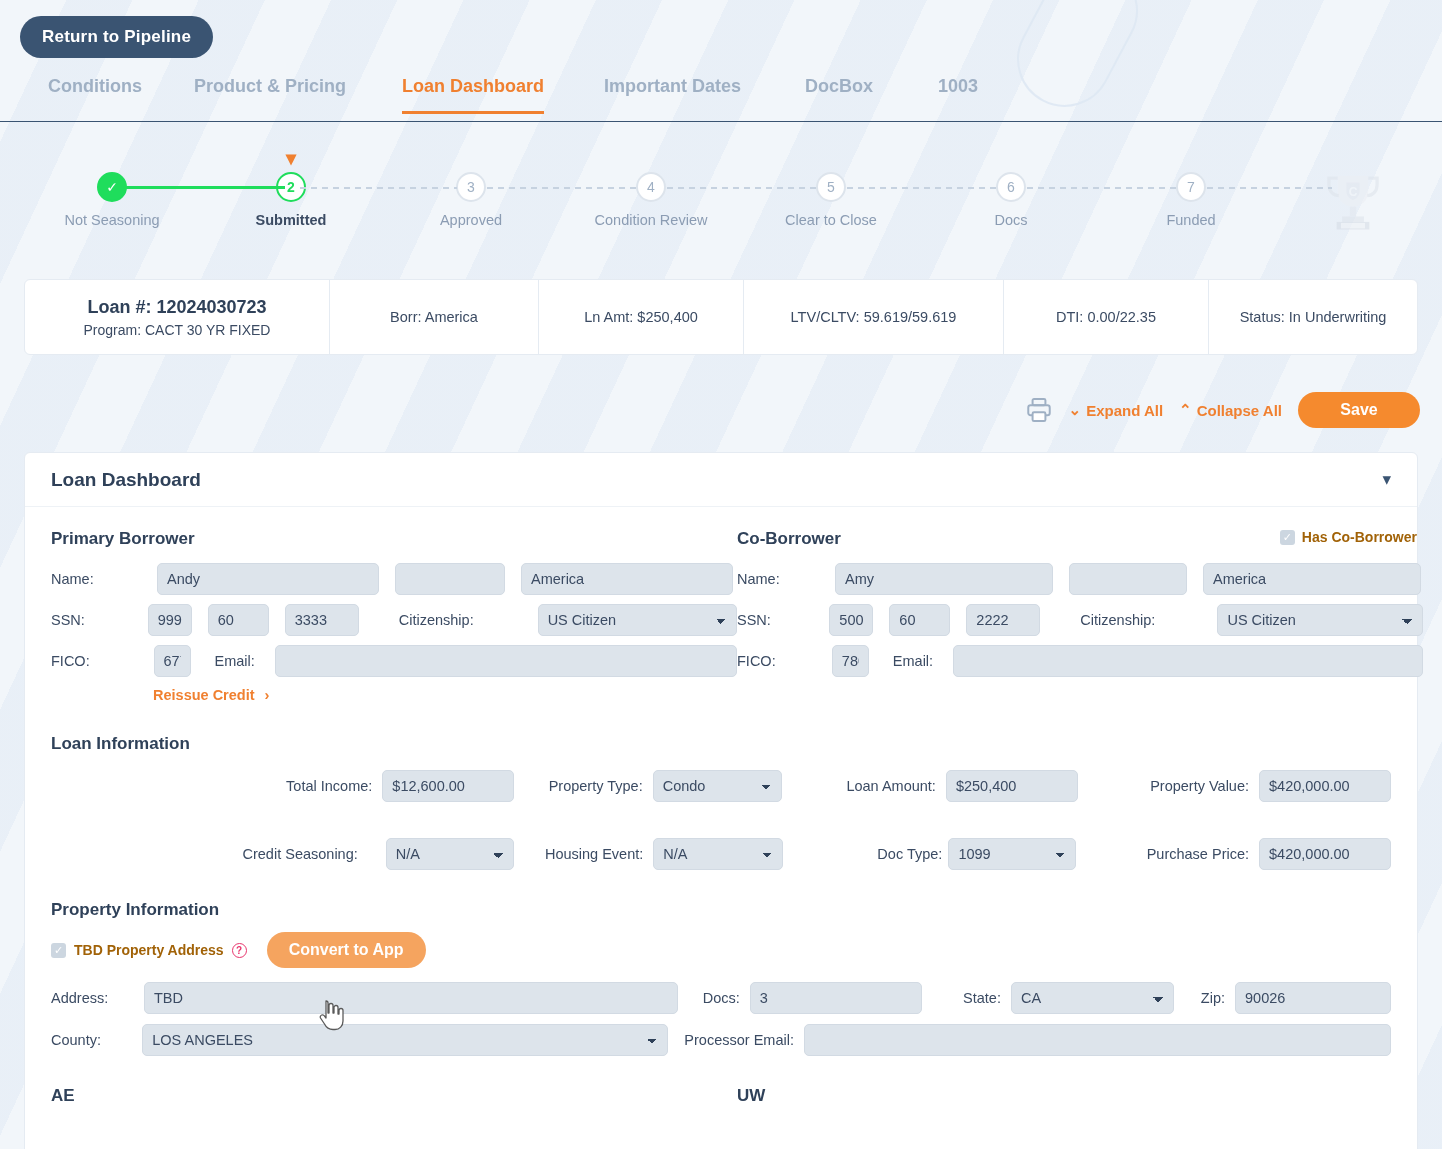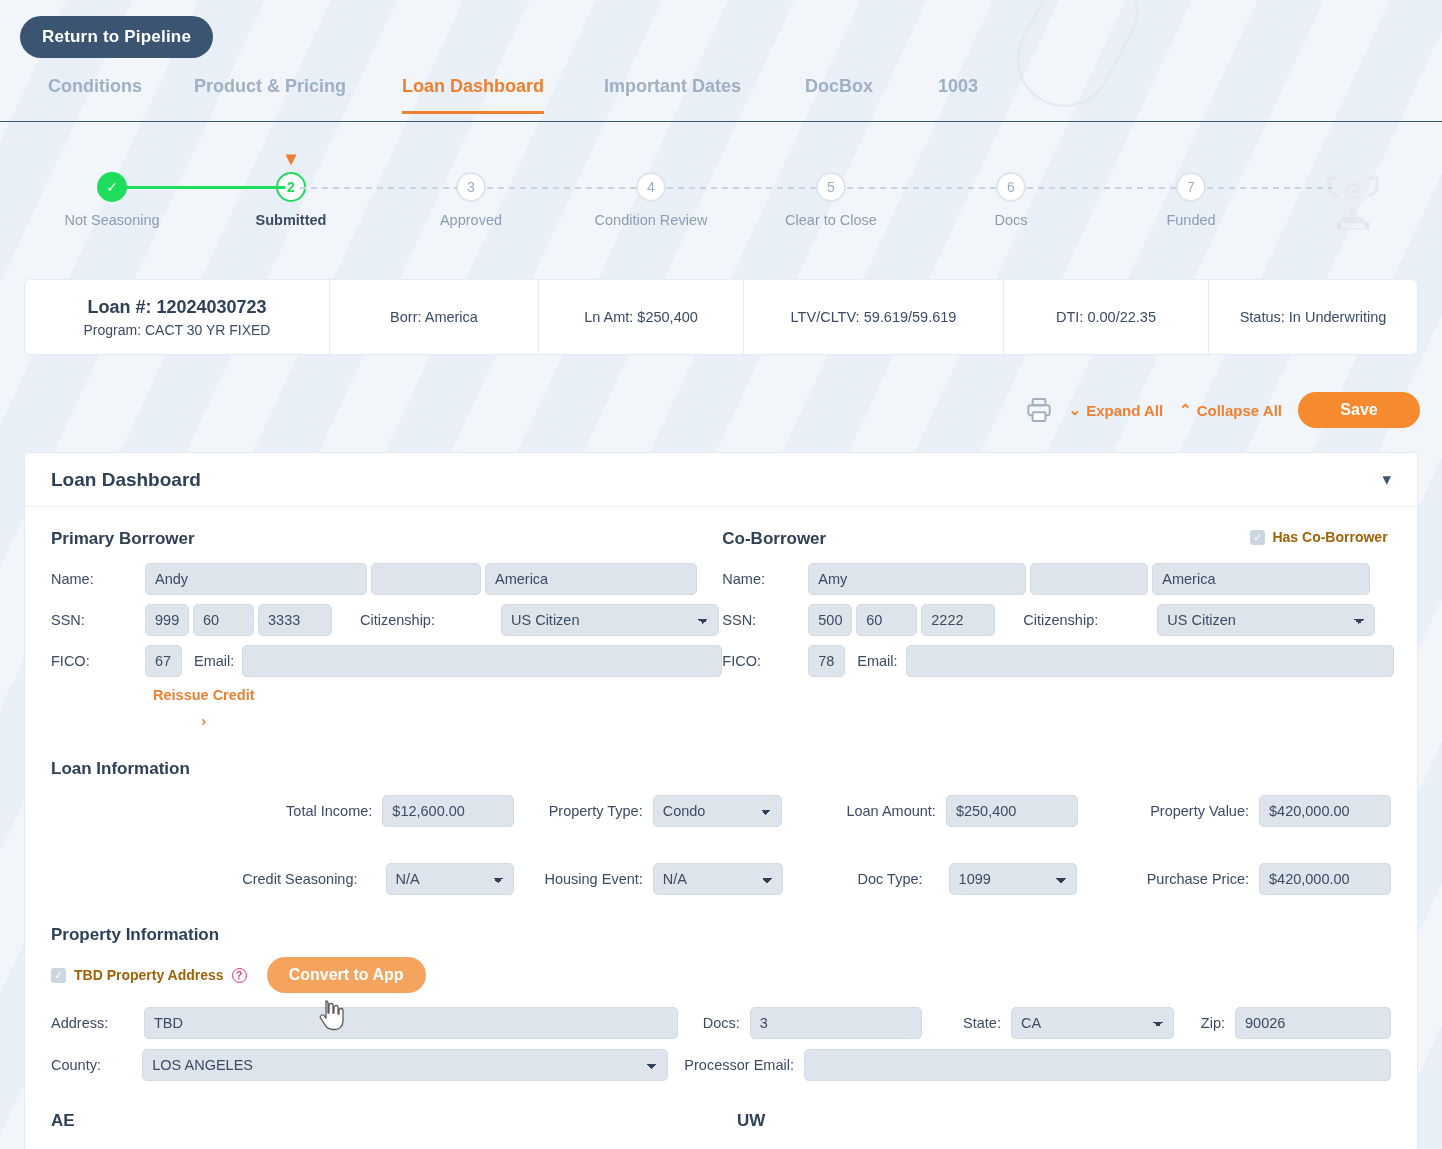--- a/index.html
+++ b/index.html
@@ -149,21 +149,21 @@
   .chev { color: #3a5472; font-size: 17px; cursor: pointer; }
 
   .card-body { padding: 22px 26px 0 26px; position: relative; }
   .sec-title { font-size: 17px; font-weight: bold; color: #2f4159; }
 
   
   .cols { display: flex; }
   .col-l { width: 686px; position: relative; }
   .col-r { width: 686px; position: relative; }
 
-  .row { display: flex; align-items: center; margin-top: 12px; gap: 4px; }
+  .row { display: flex; align-items: center; margin-top: 12px; gap: 16px; }
   .lbl { font-size: 14.5px; color: #3b4b63; white-space: nowrap; }
 
   input.f, select.f {
     background: #dde4eb; border: 1px solid #d2dae3; border-radius: 5px;
     height: 32px; font-size: 14.5px; color: #3b4b63;
     padding: 0 9px; font-family: "Liberation Sans", sans-serif;
     outline: none;
   }
   select.f {
     appearance: none; -webkit-appearance: none;
@@ -181,21 +181,21 @@
     width: 15px; height: 15px; border-radius: 3px;
     background: #ccd6e0; display: inline-flex;
     align-items: center; justify-content: center;
     color: #fff; font-size: 11px; line-height: 1;
     cursor: pointer;
   }
   .cb-label { font-size: 14px; font-weight: bold; color: #a16207; }
 
   .reissue {
     color: #f08030; font-size: 14.5px; font-weight: bold;
-    cursor: pointer; display: inline-flex; align-items: center; gap: 10px; flex-direction: column;
+    cursor: pointer; display: inline-flex; align-items: center; gap: 10px;
   }
 
   .help-icon {
     width: 15px; height: 15px; border-radius: 50%;
     border: 1.5px solid #e8356d; color: #e8356d;
     font-size: 10px; font-weight: bold;
     display: inline-flex; align-items: center; justify-content: center;
     cursor: pointer;
   }
   .convert-btn {
@@ -417,21 +417,21 @@
           </div>
           <select class="f" style="width:132px">
             <option>N/A</option>
           </select>
           <div style="width:145px; display:flex; align-items:center; justify-content:flex-end; padding-right:10px;text-align:center;">
             <span class="lbl">Housing Event:</span>
           </div>
           <select class="f" style="width:134px">
             <option>N/A</option>
           </select>
-          <div style="width:172px; display:flex; align-items:center; justify-content:flex-end; padding-right:26px;">
+          <div style="width:172px; display:flex; align-items:center; justify-content:flex-end; padding-right:6px;">
             <span class="lbl">Doc Type:</span>
           </div>
           <select class="f" style="width:132px">
             <option>1099</option>
           </select>
           <div style="width:190px; display:flex; align-items:center; justify-content:flex-end; padding-right:10px;">
             <span class="lbl">Purchase Price:</span>
           </div>
           <input class="f" style="width: 132px;" value="$420,000.00">
         </div>

